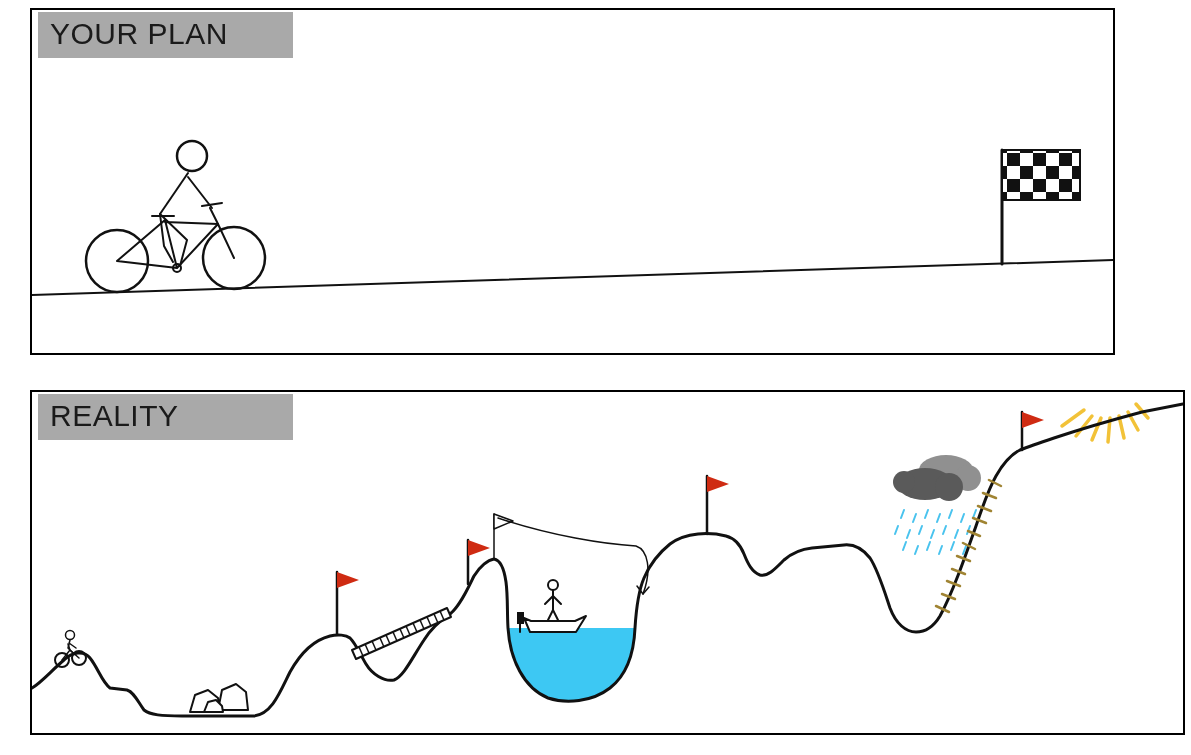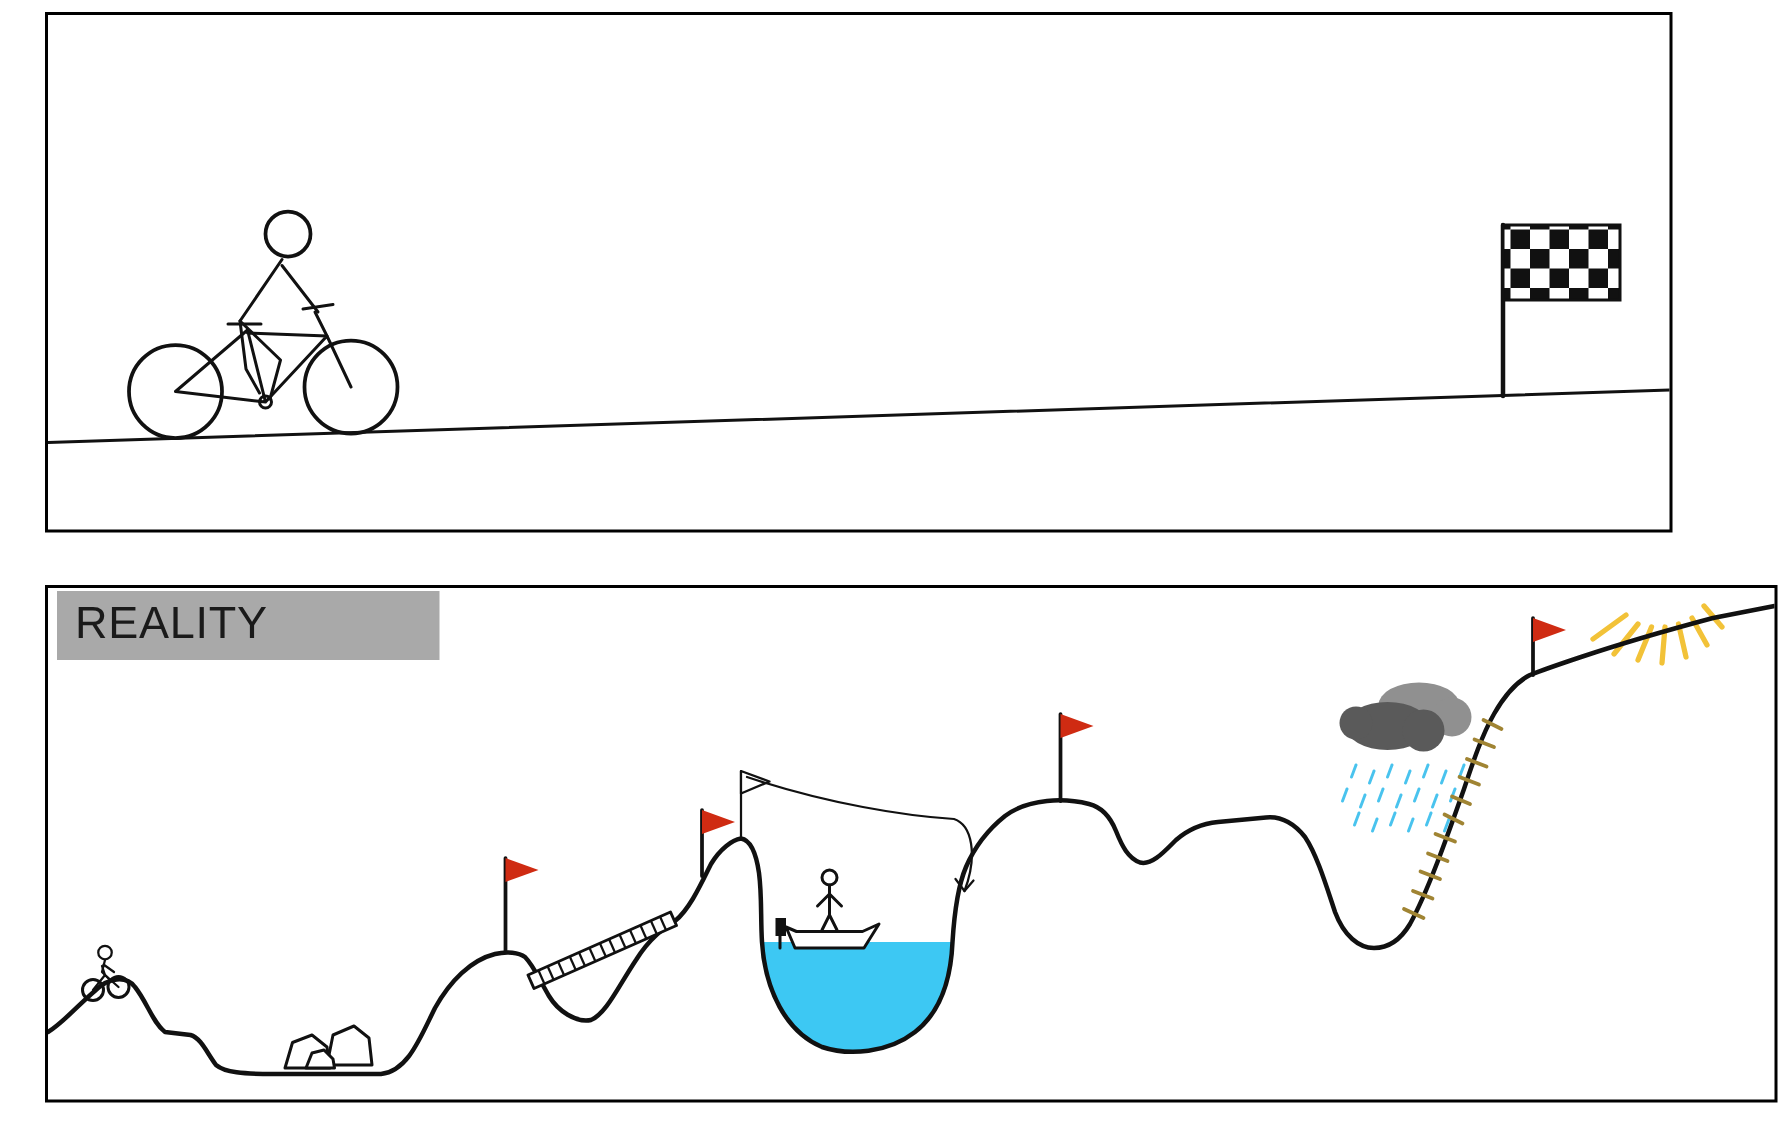--- a/index.html
+++ b/index.html
@@ -35,20 +35,23 @@
   svg .rung     { stroke:var(--ink,#111); stroke-width:1.5; }
   svg .cloud-l  { fill:var(--cloud_light,#909090); stroke:none; }
   svg .cloud-d  { fill:var(--cloud_dark,#5a5a5a); stroke:none; }
 </style>
 </head>
 <body>
 
 <div class="stage">
 
   <div class="panel panel-plan">
+    <div class="panel-label">
+      <span>YOUR PLAN</span>
+    </div>
     <svg viewBox="0 0 1081 343" preserveAspectRatio="none">
       <defs>
         <pattern id="checker" width="26" height="26" patternUnits="userSpaceOnUse">
           <rect width="26" height="26" fill="#fff"></rect>
           <rect width="13" height="13" fill="#111"></rect>
           <rect x="13" y="13" width="13" height="13" fill="#111"></rect>
         </pattern>
       </defs>
 
       <path class="stroke thin" d="M 0 285 L 1081 250"></path>

